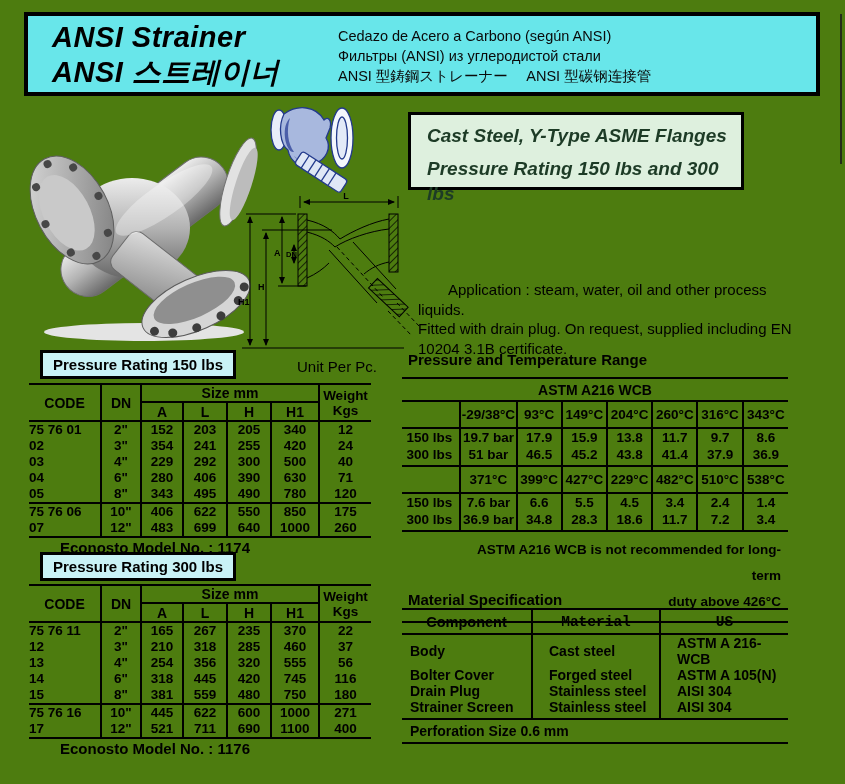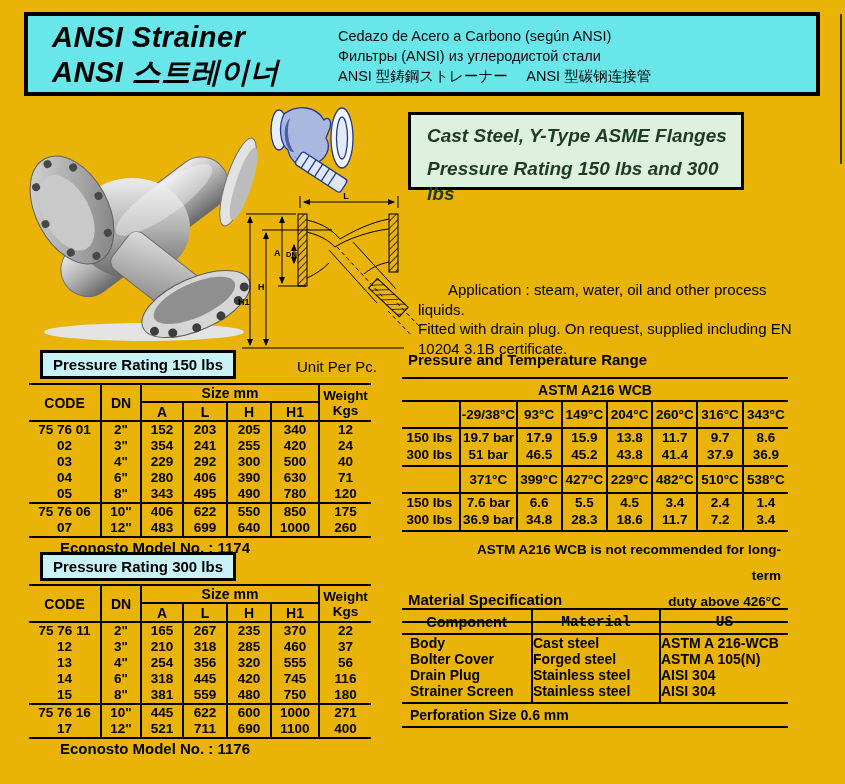--- a/index.html
+++ b/index.html
@@ -1,17 +1,17 @@
 <!DOCTYPE html>
 <html style="--header-bg: #68e6ea; --rating-bg: #c9f2f6; --feature-bg: #def0de; --feature-text: #1d3b26;"><head>
 <meta charset="utf-8">
 <style>
   html,body{margin:0;padding:0;background:#ffffff;}
   .page{
-    position:relative;width:845px;height:784px;background:#eab308;
+    position:relative;width:845px;height:784px;background:#4d7c0f;
     font-family:"Liberation Sans","DejaVu Sans",sans-serif;color:#000;
     overflow:hidden;
   }
   
   .header-box{
     position:absolute;left:24px;top:12px;width:788px;height:76px;
     background:var(--header-bg,#68e6ea);border:4px solid #000;
   }
   .titles{position:absolute;left:24px;top:4px;font-style:italic;font-weight:700;
     font-size:29px;line-height:35px;letter-spacing:.5px;}
@@ -45,39 +45,39 @@
   .dim th.top{height:16px;}
   .dim .bl{border-left:2px solid #000;}
   .dim th + th{border-left:2px solid #000;}
   .dim th.size{border-bottom:2px solid #000;}
   .dim .wk{font-size:13.5px;line-height:15px;}
   .dim tbody tr:first-child td{border-top:2.5px solid #000;}
   .dim tbody tr:nth-child(6) td{border-top:2px solid #000;}
   .dim tbody tr:last-child td{border-bottom:2px solid #000;}
   .dim td{height:16px;line-height:16px;text-align:center;padding:0;}
   .dim td + td{border-left:2px solid #000;}
-  .dim td:first-child{text-align:center;}
+  .dim td:first-child{text-align:left;}
   
   .pt{position:absolute;left:402px;top:377px;width:386px;border-top:2px solid #000;
       font-size:13.5px;font-weight:700;}
   .pt th,.pt td{padding:0;text-align:center;}
   .pt thead th{height:21px;border-bottom:2px solid #000;font-size:14px;}
   .pt td + td{border-left:2px solid #000;}
   .pt tbody.temps td{height:25px;border-bottom:2px solid #000;font-size:13.5px;}
   .pt tbody.vals td{height:17px;line-height:17px;}
   .pt tbody.vals tr:last-child td{border-bottom:2px solid #000;padding-bottom:2px;}
   .pt td:first-child{text-align:right;padding-right:7px;}
   .pt .note-cell{text-align:left;padding:5px 0 6px 66px;border-bottom:2px solid #000;line-height:26px;}
   
   .mat{position:absolute;left:402px;top:608px;width:386px;border-top:2px solid #000;
        font-size:14px;font-weight:700;}
   .mat th{height:23px;border-bottom:2px solid #000;text-align:center;font-size:14.5px;padding:0;}
   .mat th + th{border-left:2px solid #000;font-family:Liberation Mono, monospace;}
   .mat td{height:16px;line-height:16px;text-align:left;padding:0 0 0 8px;}
-  .mat td + td{border-left:2px solid #000;padding-left:0;}
+  .mat td + td{border-left:2px solid #000;padding-left:16px;}
   .mat tbody tr:last-child td{border-bottom:2px solid #000;padding-bottom:3px;}
   .mat .perf-cell{border-bottom:2px solid #000;height:22px;line-height:22px;padding-left:8px;}
   
   .photo{position:absolute;left:14px;top:108px;width:260px;height:240px;}
   .engraving{position:absolute;left:264px;top:98px;width:104px;height:100px;}
   .tech{position:absolute;left:236px;top:190px;width:204px;height:170px;}
   .tech text{font-family:"Liberation Sans",sans-serif;font-weight:700;fill:#000;stroke:none;}
 </style>
 </head>
 <body>

